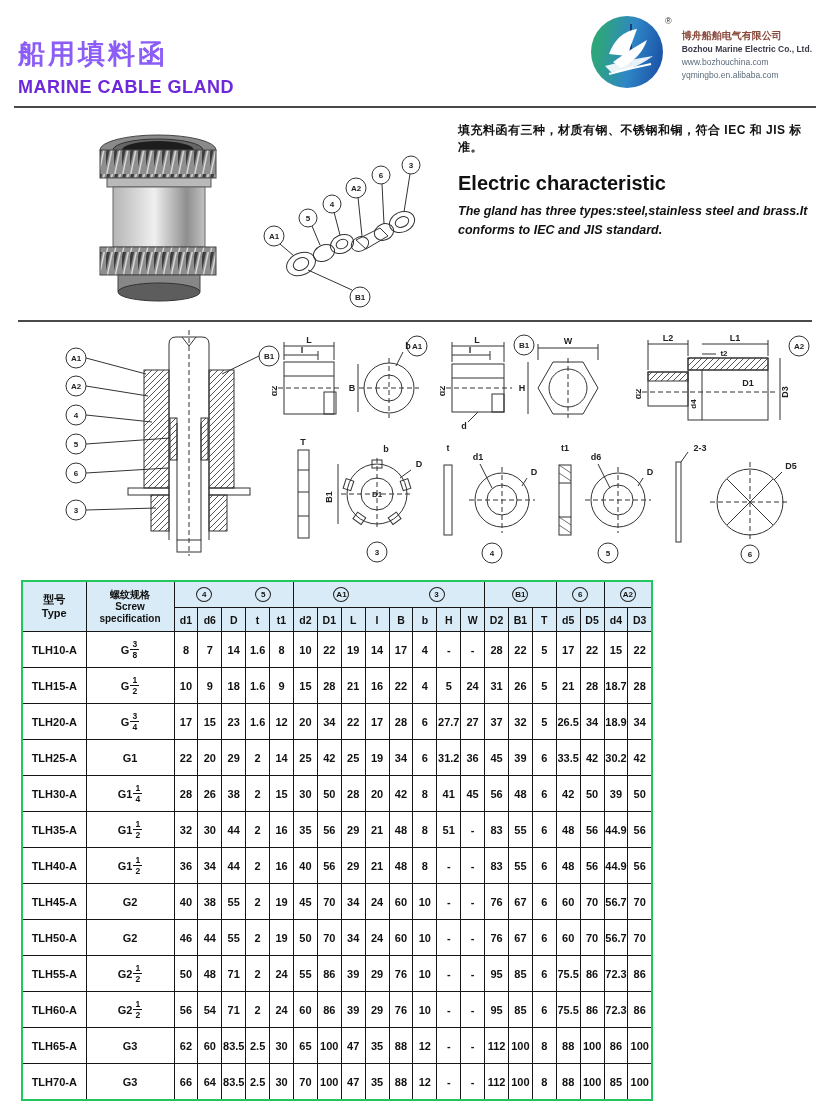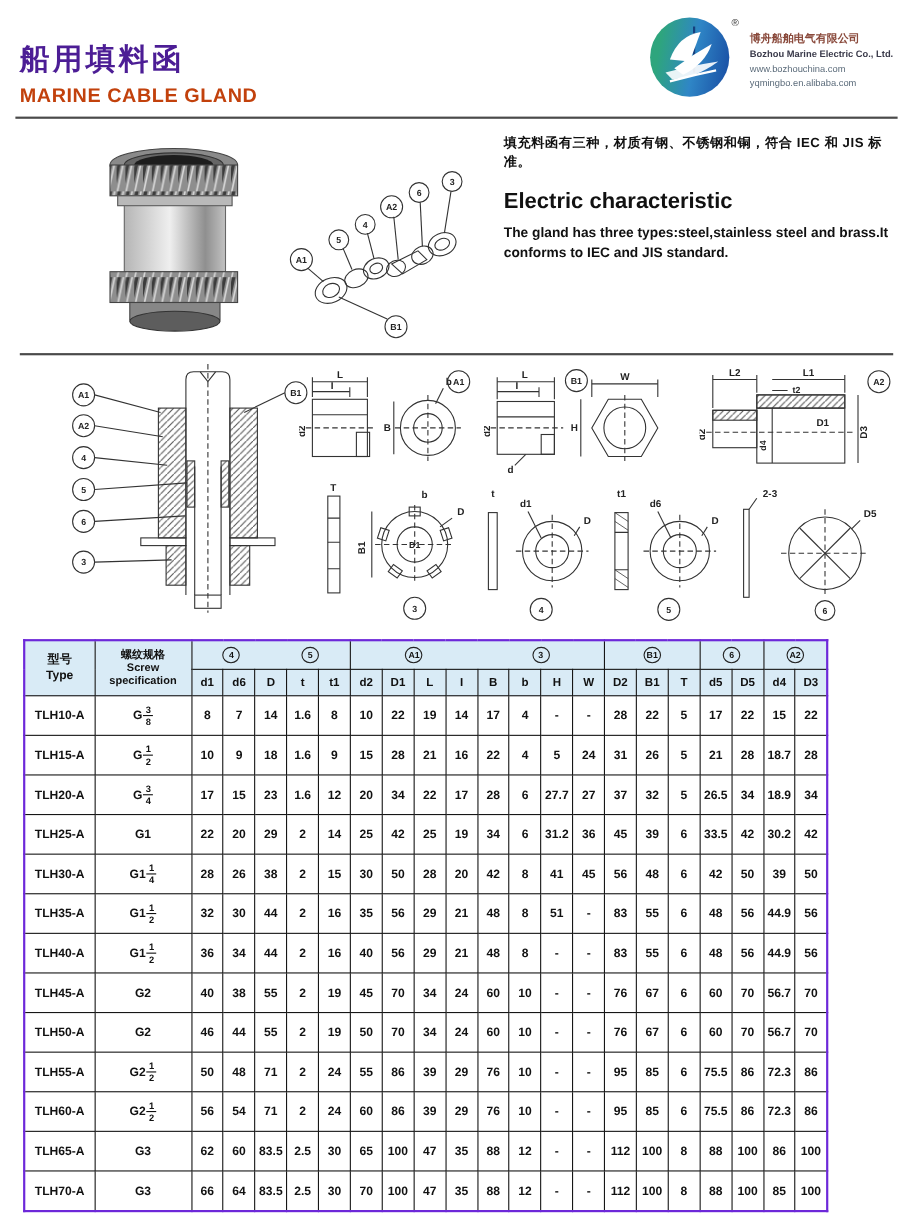--- a/index.html
+++ b/index.html
@@ -3,48 +3,48 @@
 <meta charset="utf-8">
 <style>
   html,body{margin:0;padding:0;}
   body{
     width:830px;height:1108px;background:#fff;position:relative;overflow:hidden;
     font-family:"Liberation Sans",sans-serif;color:#111;
   }
   
   .hdr{display:flex;justify-content:space-between;align-items:flex-start;padding:10px 16px 0 16px;}
   .titles{margin-top:26px;margin-left:2px;}
-  .title-zh{font-size:27px;font-weight:bold;color:#4c1d95;letter-spacing:3px;}
-  .title-en{font-size:18px;font-weight:bold;color:#c2410c;margin-top:5px;letter-spacing:.5px;}
+  .title-zh{font-size:27px;font-weight:bold;color:#8b5cf6;letter-spacing:3px;}
+  .title-en{font-size:18px;font-weight:bold;color:#6d28d9;margin-top:5px;letter-spacing:.5px;}
   .logo{display:flex;align-items:flex-start;margin:6px 2px 0 0;}
   .logo-circle{width:72px;height:72px;border-radius:50%;flex:0 0 auto;
     background:linear-gradient(100deg,#2ea57d 15%,#2f86c6 55%,#1c55a8 92%);position:relative;}
   .logo-reg{font-size:9px;color:#333;margin:0 6px 0 2px;}
   .logo-text{margin-left:4px;margin-top:12px;line-height:1.5;}
   .lt-zh{font-size:10px;font-weight:bold;color:#8a4a3c;}
   .lt-en{font-size:8.5px;font-weight:bold;color:#3a3a4a;}
   .lt-url{font-size:8.5px;color:#5b6b7a;}
   .rule{border-top:2px solid #4a4a4a;margin:8px 14px 0 14px;}
   .rule2{border-top:2px solid #4a4a4a;margin:2px 18px 0 18px;}
   
   .prod{display:flex;align-items:flex-start;padding:14px 16px 4px 16px;}
   .photo-wrap{margin-left:58px;}
   .expl-wrap{margin-left:14px;margin-top:26px;}
   .feat{margin-left:16px;width:392px;}
   .feat-h-zh{font-size:17px;font-weight:bold;margin:8px 0 9px 0;letter-spacing:2px;}
   .feat-p-zh{font-size:12px;font-weight:600;letter-spacing:.5px;}
   .feat-h-en{font-size:20px;font-weight:bold;margin:16px 0 7px 0;}
-  .feat-p-en{font-size:12.5px;font-weight:600;line-height:1.5;}
+  .feat-p-en{font-size:12.5px;font-weight:600;line-height:1.5;font-style:italic;}
   
   .draw{position:relative;height:244px;margin-top:4px;}
   .dwg{position:absolute;}
   svg text{font-family:"Liberation Sans",sans-serif;font-weight:bold;fill:#222;}
   
   .tblwrap{padding:10px 21px 0 21px;}
-  table{border-collapse:collapse;table-layout:fixed;width:732px;border:2px solid #6d28d9;}
+  table{border-collapse:collapse;table-layout:fixed;width:632px;border:2px solid #22c55e;}
   th,td{border:1px solid #161616;text-align:center;padding:0;}
   thead th{background:#d9ebf6;font-size:10.5px;font-weight:bold;}
   thead .grp{height:25px;}
   thead .sub{height:23px;}
   .grp-in{display:flex;justify-content:space-around;align-items:center;}
   .circ{display:inline-block;min-width:12px;height:13px;line-height:13px;border:1px solid #222;
     border-radius:50%;font-size:8px;padding:0 1px;font-weight:bold;}
   .hd2 div{font-size:11px;font-weight:bold;line-height:1.25;}
   .screwhd div{font-size:10px;font-weight:bold;line-height:1.2;}
   tbody th,tbody td{background:#fff;font-size:11px;font-weight:bold;height:35px;}

